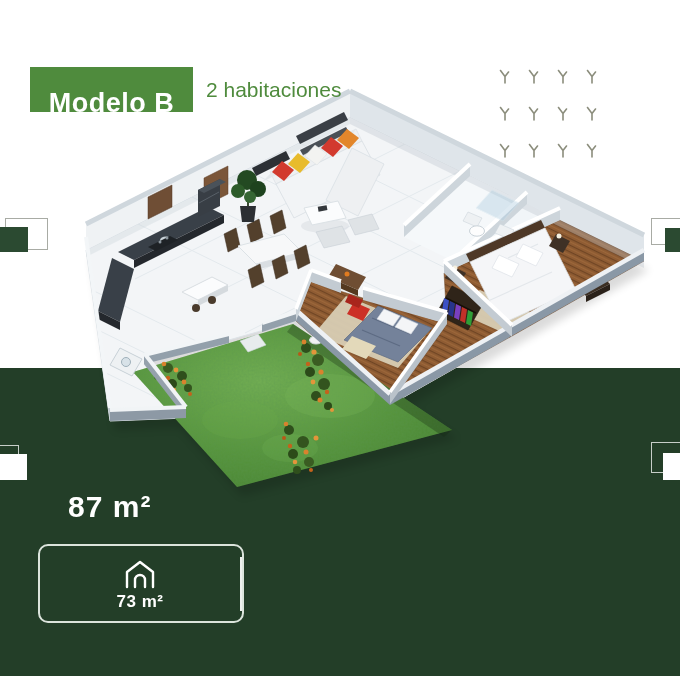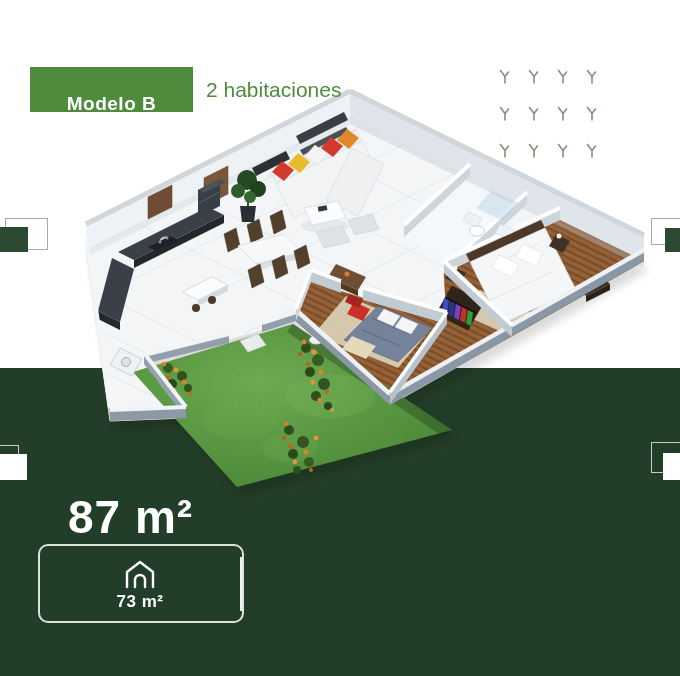--- a/index.html
+++ b/index.html
@@ -2,36 +2,36 @@
 <html style="--brand-green: #4f8b3d; --dark-green: #233e28; --deco-green: #2b4a31; --sprig: #8b8d7c; --white: #ffffff;"><head>
 <meta charset="utf-8">
 <style>
   html,body{margin:0;padding:0;background:#ffffff;}
   .page{position:relative;width:680px;height:676px;overflow:hidden;background:#ffffff;
         font-family:"Liberation Sans",sans-serif;}
   .bg-top{position:absolute;left:0;top:0;width:680px;height:368px;background:#ffffff;}
   .bg-bottom{position:absolute;left:0;top:368px;width:680px;height:308px;background:var(--dark-green,#233e28);}
   .badge{position:absolute;left:30px;top:67px;width:163px;height:45px;
          background:var(--brand-green,#4f8b3d);display:flex;align-items:center;justify-content:center;z-index:5;}
-  .badge-label{color:#fff;font-size:19px;font-weight:700;letter-spacing:.5px;margin-top:28px;}
+  .badge-label{color:#fff;font-size:27px;font-weight:700;letter-spacing:.5px;margin-top:28px;}
   .subtitle{position:absolute;left:206px;top:78px;font-size:21px;font-weight:400;
             color:var(--brand-green,#4f8b3d);z-index:5;}
   .sprigs{position:absolute;left:490px;top:58px;z-index:4;}
   .sprig{stroke:var(--sprig,#8b8d7c);}
   .deco{position:absolute;z-index:3;}
   .d1o{left:5px;top:218px;width:41px;height:30px;border:1px solid #a8aba4;}
   .d1f{left:0;top:227px;width:28px;height:25px;background:var(--deco-green,#2b4a31);}
   .d2o{left:651px;top:218px;width:34px;height:25px;border:1px solid #a8aba4;}
   .d2f{left:665px;top:228px;width:15px;height:24px;background:var(--deco-green,#2b4a31);}
   .d3o{left:-14px;top:445px;width:31px;height:30px;border:1px solid rgba(255,255,255,.75);}
   .d3f{left:0;top:454px;width:27px;height:26px;background:#fff;}
   .d4o{left:651px;top:442px;width:29px;height:29px;border:1px solid rgba(255,255,255,.75);}
   .d4f{left:663px;top:453px;width:17px;height:27px;background:#fff;}
   .floorplan{position:absolute;left:0;top:0;z-index:4;}
-  .total{position:absolute;left:68px;top:490px;font-size:46px;font-weight:600;color:#ffffff;
+  .total{position:absolute;left:68px;top:490px;font-size:30px;font-weight:600;color:#ffffff;
          letter-spacing:1px;z-index:6;}
   .specbox{position:absolute;left:38px;top:544px;width:206px;height:79px;box-sizing:border-box;
            border:2px solid rgba(236,242,236,.92);border-radius:10px;display:flex;z-index:6;}
   .cell{flex:1;display:flex;flex-direction:column;align-items:center;justify-content:center;gap:3px;padding-top:4px;}
   .vdiv{width:2px;height:54px;background:rgba(255,255,255,.92);align-self:center;}
   .speclabel{color:#ffffff;font-size:17px;font-weight:600;letter-spacing:.5px;}
 </style>
 </head>
 <body>
 

